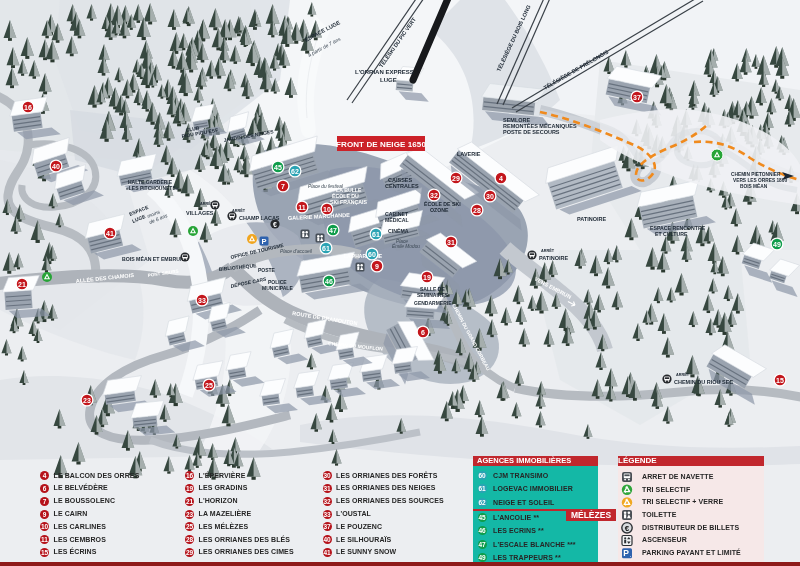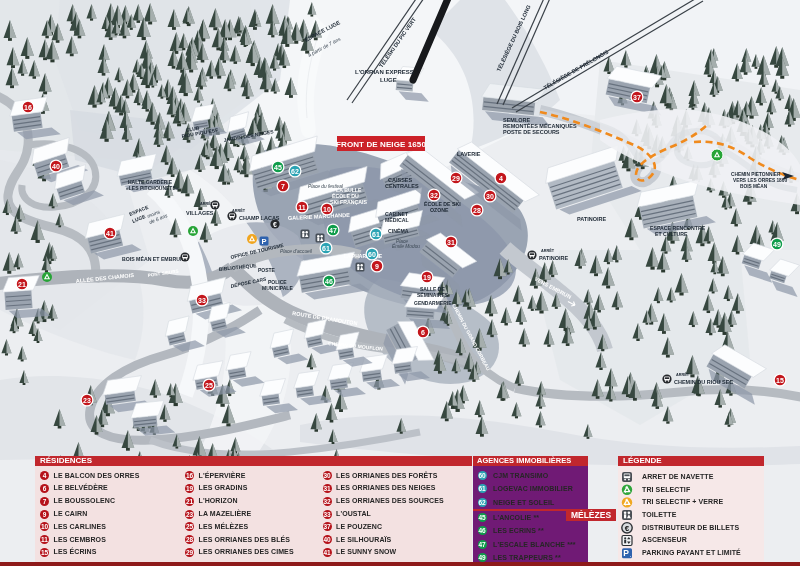--- a/index.html
+++ b/index.html
@@ -1347,37 +1347,33 @@
         <circle r="5.9" fill="#2ba3b4" stroke="#ffffff" stroke-width="1.3"></circle>
         <text x="0" y="2.5" text-anchor="middle" font-size="7" font-weight="bold" fill="#fff" font-family="Liberation Sans, sans-serif">61</text>
       </g>
 
 <g transform="translate(295,171)">
         <circle r="5.9" fill="#2ba3b4" stroke="#ffffff" stroke-width="1.3"></circle>
         <text x="0" y="2.5" text-anchor="middle" font-size="7" font-weight="bold" fill="#fff" font-family="Liberation Sans, sans-serif">62</text>
       </g>
 </svg>
 
-<div style="position:absolute;left:35px;top:456px;width:437px;height:106px;background:#f3e1e1;">
-
-  <div style="position:absolute;left:0;top:0;width:100%;height:10px;background:#c1272d;color:#fff;font-size:8px;font-weight:bold;line-height:10px;padding-left:5px;box-sizing:border-box;">RÉSIDENCES</div>
-</div>
-
-<div style="position:absolute;left:473px;top:456px;width:115px;height:106px;background:#701a75;">
+
+<div style="position:absolute;left:473px;top:456px;width:125px;height:106px;background:#14b8a6;">
 
   <div style="position:absolute;left:0;top:0;width:100%;height:10px;background:#c1272d;color:#fff;font-size:7.5px;font-weight:bold;line-height:10px;padding-left:4px;box-sizing:border-box;">AGENCES IMMOBILIÈRES</div>
 
   <div style="position:absolute;left:0;top:53px;width:100%;height:2px;background:#c1272d;"></div>
 
   <div style="position:absolute;left:93px;top:53px;width:50px;height:12px;background:#c1272d;color:#fff;font-size:8.5px;font-weight:bold;line-height:12px;text-align:center;">MÉLÈZES</div>
 </div>
 
 <div style="position:absolute;left:618px;top:456px;width:146px;height:106px;background:#f6e8e8;">
 
-  <div style="position:absolute;left:0;top:0;width:100%;height:10px;background:#c1272d;color:#fff;font-size:8px;font-weight:bold;line-height:10px;padding-left:5px;box-sizing:border-box;">LÉGENDE</div>
+  <div style="position:absolute;left:0;top:0;width:100%;height:10px;background:#c1272d;color:#fff;font-size:8px;font-weight:bold;line-height:10px;box-sizing:border-box;">LÉGENDE</div>
 </div>
 
 <div style="position:absolute;left:0;top:562px;width:800px;height:4px;background:#8e1a1a;"></div>
 
 <div style="position:absolute;left:40.0px;top:471.1px;width:9px;height:9px;border-radius:50%;background:#b5121a;color:#fff;font-size:6.5px;font-weight:bold;text-align:center;line-height:9px;">4</div>
 <div style="position:absolute;left:53.5px;top:471.6px;font-size:7px;font-weight:bold;color:#262626;white-space:nowrap;letter-spacing:0.1px;">LE BALCON DES ORRES</div>
 
 <div style="position:absolute;left:40.0px;top:483.90000000000003px;width:9px;height:9px;border-radius:50%;background:#b5121a;color:#fff;font-size:6.5px;font-weight:bold;text-align:center;line-height:9px;">6</div>
 <div style="position:absolute;left:53.5px;top:484.40000000000003px;font-size:7px;font-weight:bold;color:#262626;white-space:nowrap;letter-spacing:0.1px;">LE BELVÉDÈRE</div>
 

